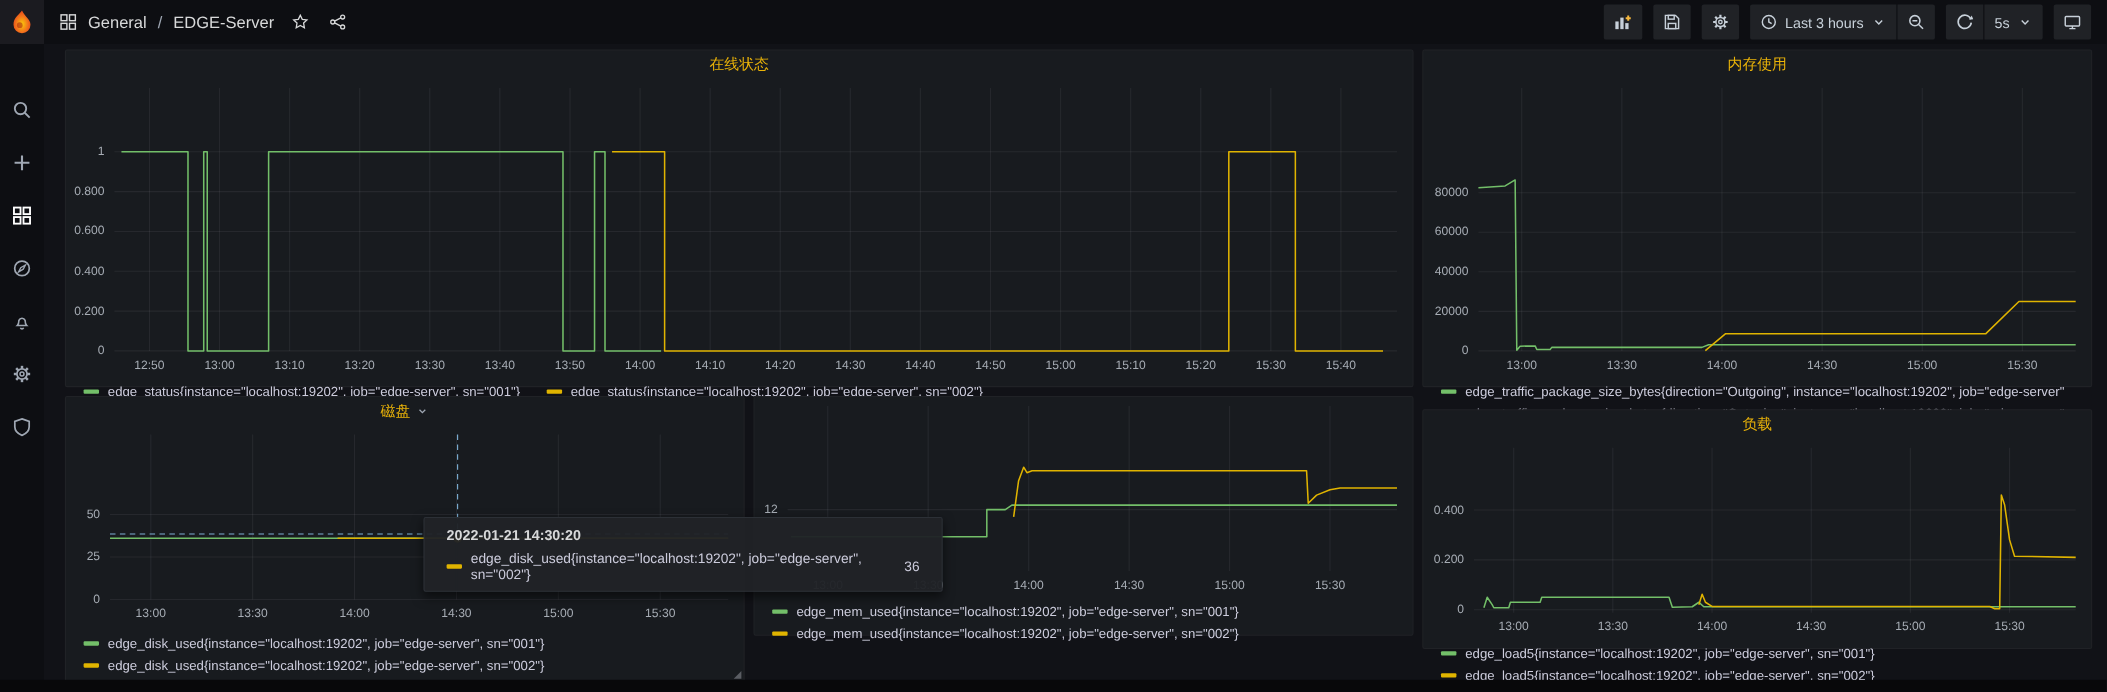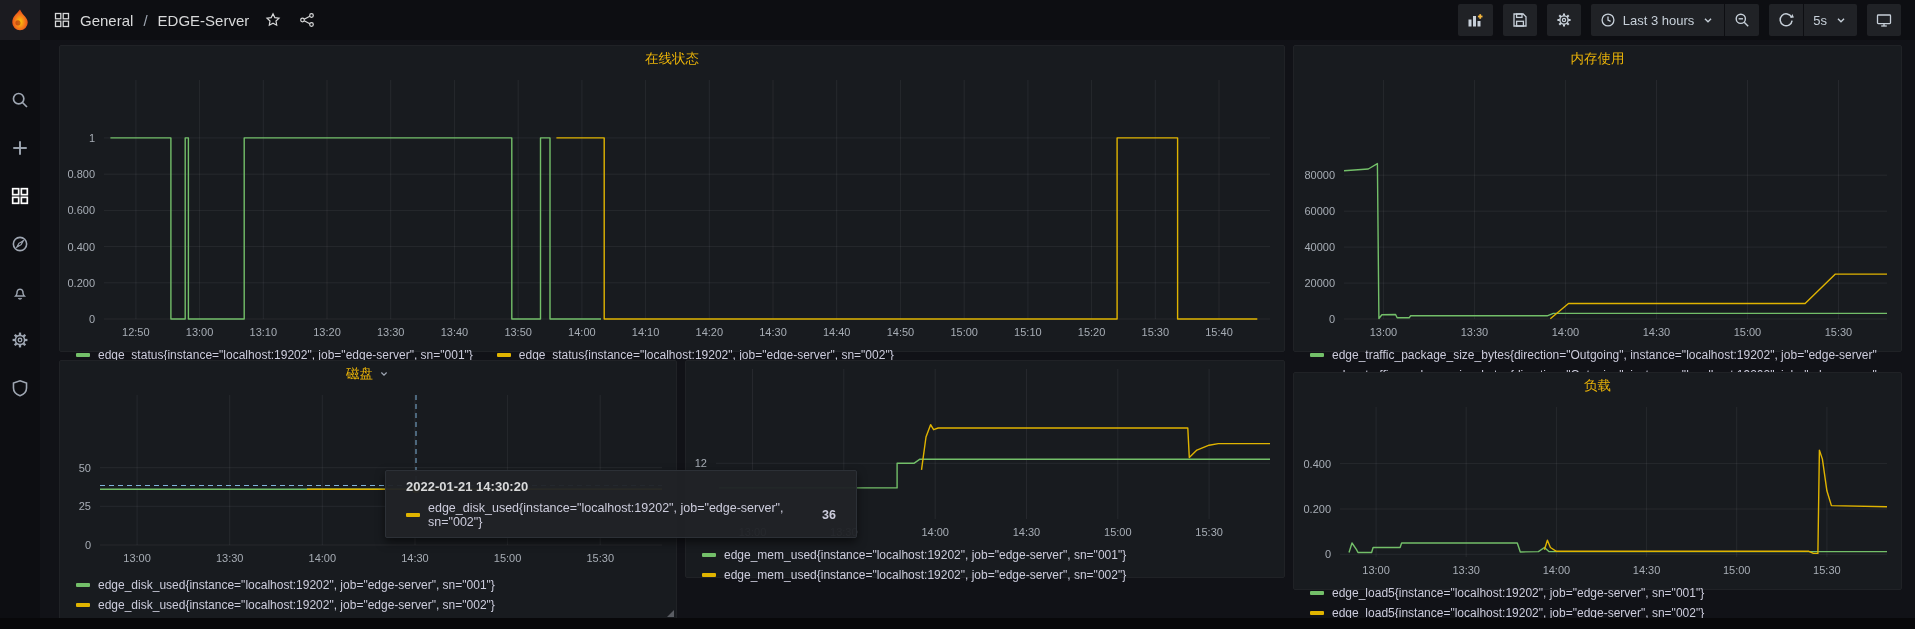--- a/index.html
+++ b/index.html
@@ -50,21 +50,21 @@
   .resize-handle { position:absolute; right:2px; bottom:2px; width:0; height:0;
     border-left:7px solid transparent; border-bottom:7px solid #5a5d63; cursor:nwse-resize; }
 
   
   .g-tooltip { position:absolute; left:385px; top:470px; width:472px;
     background:rgba(32,34,38,0.96); border:1px solid #2c3036; border-radius:2px;
     box-shadow:0 4px 10px rgba(0,0,0,.55); padding:8px 20px; z-index:20;
     color:#d8d9da; }
   .g-tooltip .ts { font-size:13px; font-weight:700; margin-bottom:7px; }
   .g-tooltip .row { display:flex; align-items:center; gap:8px; font-size:12.5px; color:#ccccdc; }
-  .g-tooltip .row .val { margin-left:auto; padding-left:20px;font-weight:bold; }
+  .g-tooltip .row .val { margin-left:auto; padding-left:20px; }
 
   .bottom-strip { position:absolute; left:0; bottom:0; width:1915px; height:11px;
     background:#08080a; z-index:6; }
 
   svg.ic { display:block; }
 </style>
 </head>
 <body>
 
 <div class="topnav">

